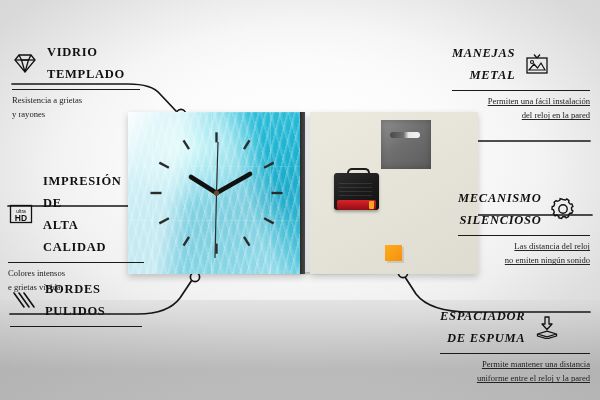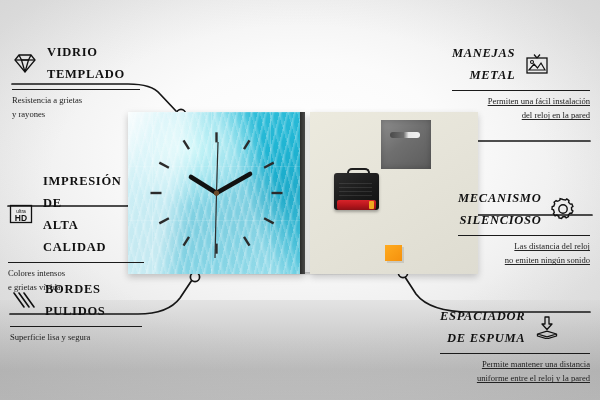--- a/index.html
+++ b/index.html
@@ -228,21 +228,20 @@
           <path d="M4 5 L14 19"></path>
               <path d="M9 5 L19 19"></path>
               <path d="M14 5 L24 19"></path>
         </g>
           </svg>
       </span>
       <span class="ttl">BORDES
 PULIDOS</span>
     </div>
     <div class="rule"></div>
-    <div class="desc">Superficie lisa y segura</div>
   </div>
 
   <div class="callout right" style="left:452px;top:42px;width:138px;">
     <div class="head">
       <span class="ttl">MANEJAS
 METAL</span>
       <span class="ico">
         <svg viewBox="0 0 26 24">
           <rect x="3" y="6" width="20" height="15" fill="none" stroke="#111" stroke-width="1.3"></rect>
           <path d="M13 6 L10 2.5" stroke="#111" stroke-width="1.2" fill="none"></path>

